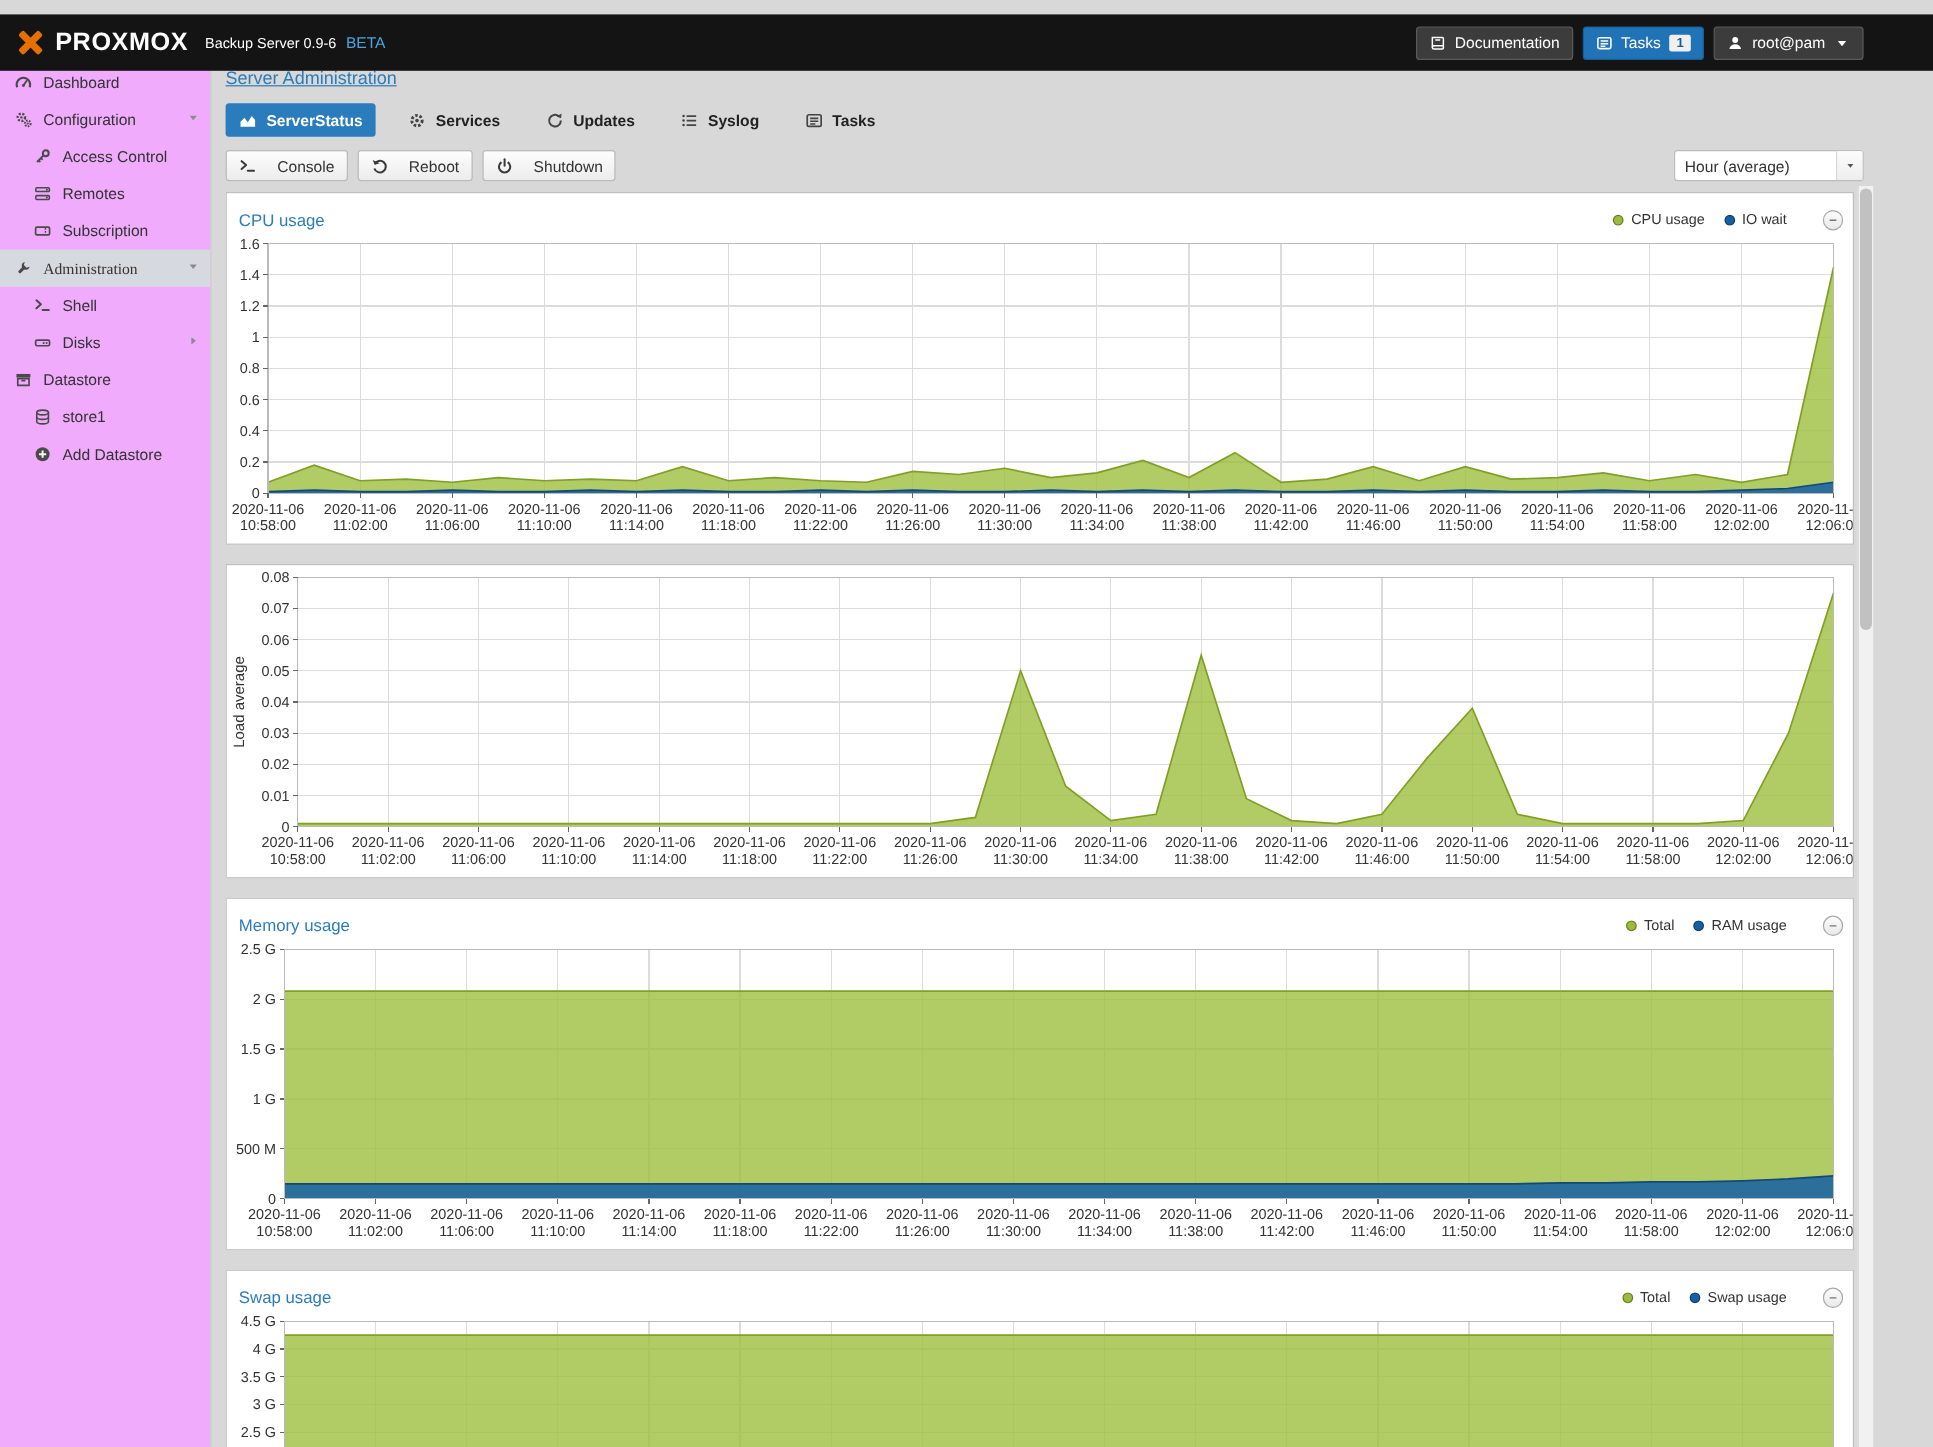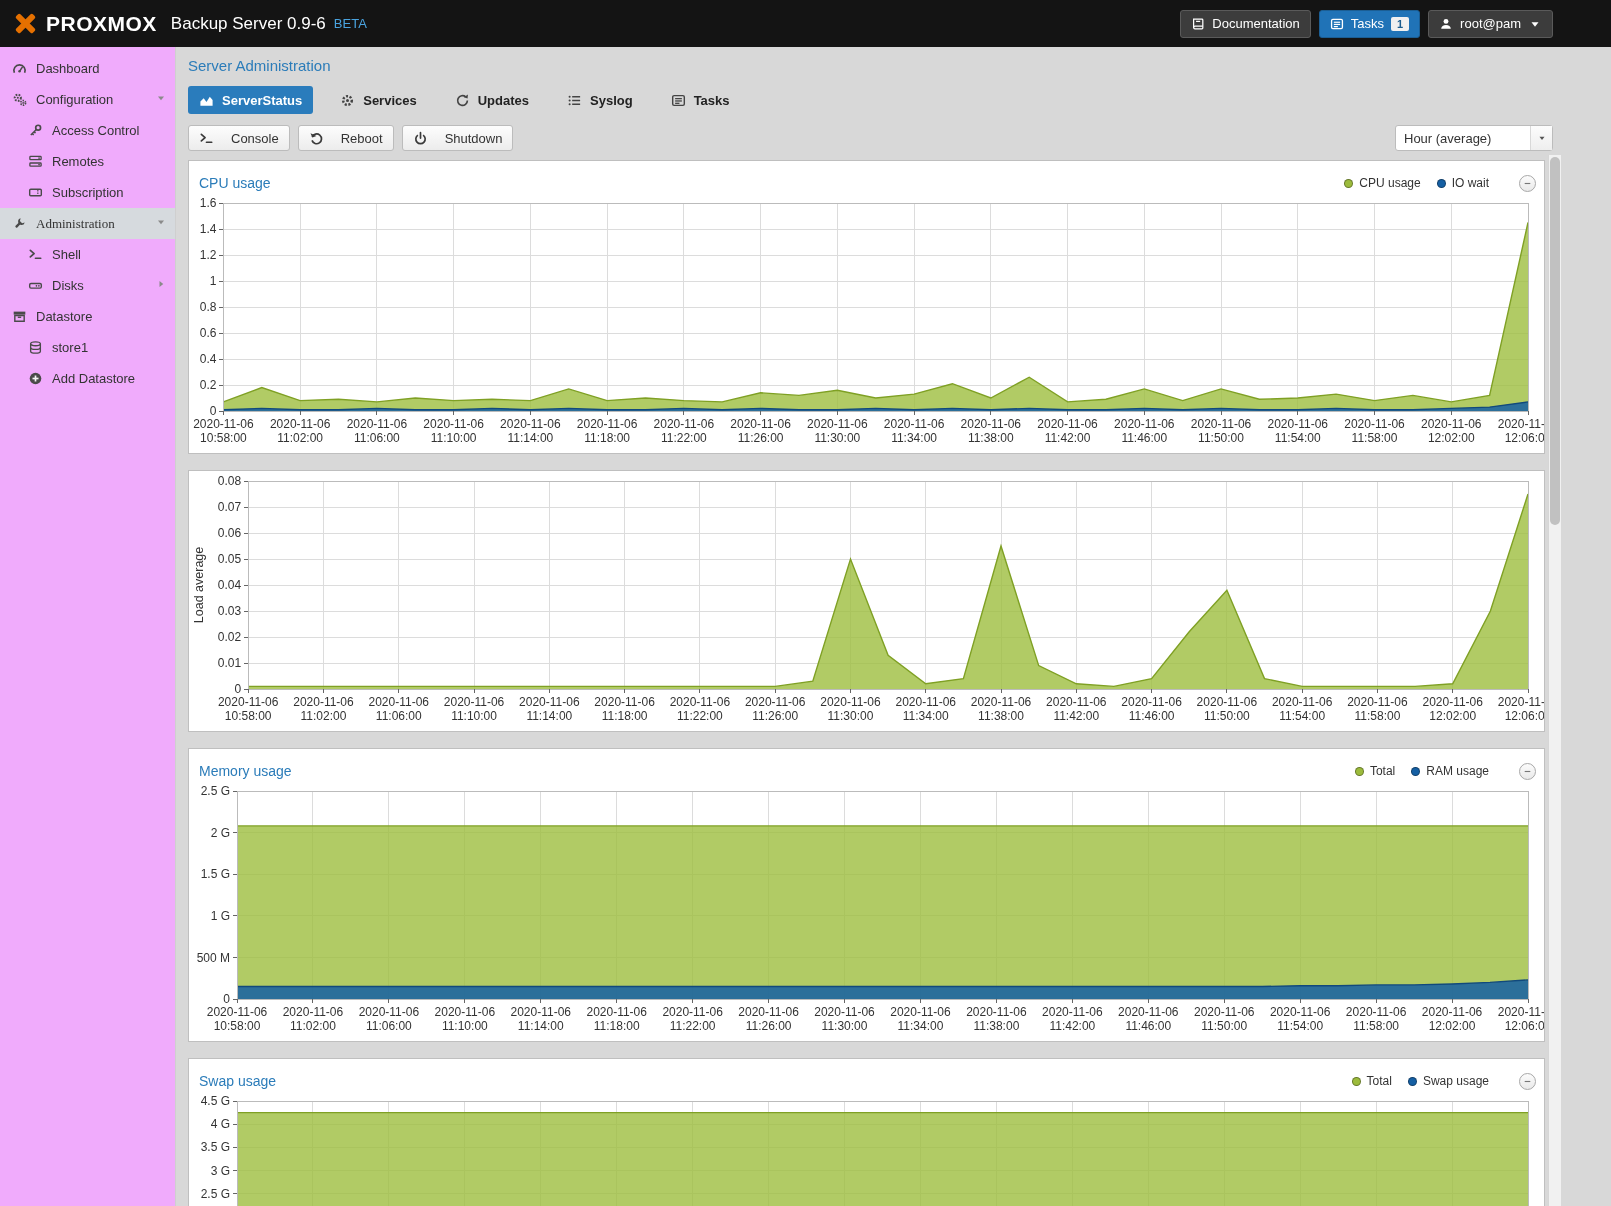--- a/index.html
+++ b/index.html
@@ -1,24 +1,24 @@
 <!DOCTYPE html>
 <html><head>
 <meta charset="utf-8">
 <style>
   * { box-sizing: border-box; }
   html,body { margin:0; padding:0; width:1611px; height:1206px; overflow:hidden;
     font-family:"Liberation Sans", sans-serif; background:#d8d8d8; }
 
   
-  .app-header { position:absolute; top:0; left:0; width:1611px; height:47px;
+  .app-header { position:absolute; top:12px; left:0; width:1611px; height:47px;
     background:#141414; display:flex; align-items:center; padding:0 0 0 12px; z-index:10; }
   .logo { display:flex; align-items:center; gap:7px; }
   .brand { color:#fff; font-weight:800; font-size:21px; letter-spacing:.5px; }
-  .product { color:#fff; font-size:17px; margin-left:14px; }
+  .product { color:#fff; font-size:12px; margin-left:14px; }
   .beta-link { color:#4aa3df; font-size:13px; margin-left:8px; cursor:pointer; }
   .header-right { margin-left:auto; margin-right:58px; display:flex; gap:8px; align-items:center; }
   .hbtn { display:flex; align-items:center; gap:7px; height:28px; padding:0 10px;
     background:#3c3c3c; border:1px solid #5a5a5a; border-radius:3px; color:#fff; font-size:13px; cursor:pointer; }
   .hbtn .icon svg { width:14px; height:14px; }
   .hbtn.primary { background:#2073b7; border-color:#1b5e94; }
   .badge { background:#f0f0f0; color:#1a5c8e; border-radius:2px; font-size:11px; font-weight:bold;
     padding:1px 6px; }
   .icon { display:inline-flex; align-items:center; justify-content:center; color:inherit; }
   .icon svg { width:15px; height:15px; display:block; }
@@ -29,21 +29,21 @@
   .side-item { position:relative; display:flex; align-items:center; gap:9px; height:31px;
     padding-left:11px; font-size:13px; color:#333; cursor:pointer; }
   .side-item.lvl1 { padding-left:27px; }
   .side-item.selected { background:#d6dade;font-family:Liberation Serif, serif; }
   .side-item .icon { color:#4a4a4a; width:16px; }
   .side-item .caret { position:absolute; right:8px; color:#8a8a8a; }
   .side-item .caret svg { width:12px; height:12px; }
 
   
   .main { position:absolute; top:47px; left:176px; width:1385px; bottom:0; overflow:hidden; }
-  .page-title { color:#2b7cb9; font-size:15px; padding:10px 0 0 12px; }
+  .page-title { color:#2b7cb9; font-size:15px; padding:10px 0 0 12px;text-decoration:underline; }
   .tabbar { display:flex; gap:16px; margin:12px 0 0 12px; }
   .tab { display:flex; align-items:center; gap:8px; height:28px; padding:0 11px; border-radius:3px;
     background:transparent; border:none; font-size:13px; color:#222; cursor:pointer;
     font-family:"Liberation Sans",sans-serif;font-weight:bold; }
   .tab .icon { color:#444; }
   .tab.active { background:#2a7cbc; color:#fff; }
   .tab.active .icon { color:#fff; }
   .toolbar { display:flex; align-items:center; margin:11px 8px 0 12px; }
   .tbtn { display:flex; align-items:center; gap:17px; height:26px; padding:0 10px; margin-right:8px;
     background:linear-gradient(#fdfdfd,#ececec); border:1px solid #bcbcbc; border-radius:3px;

